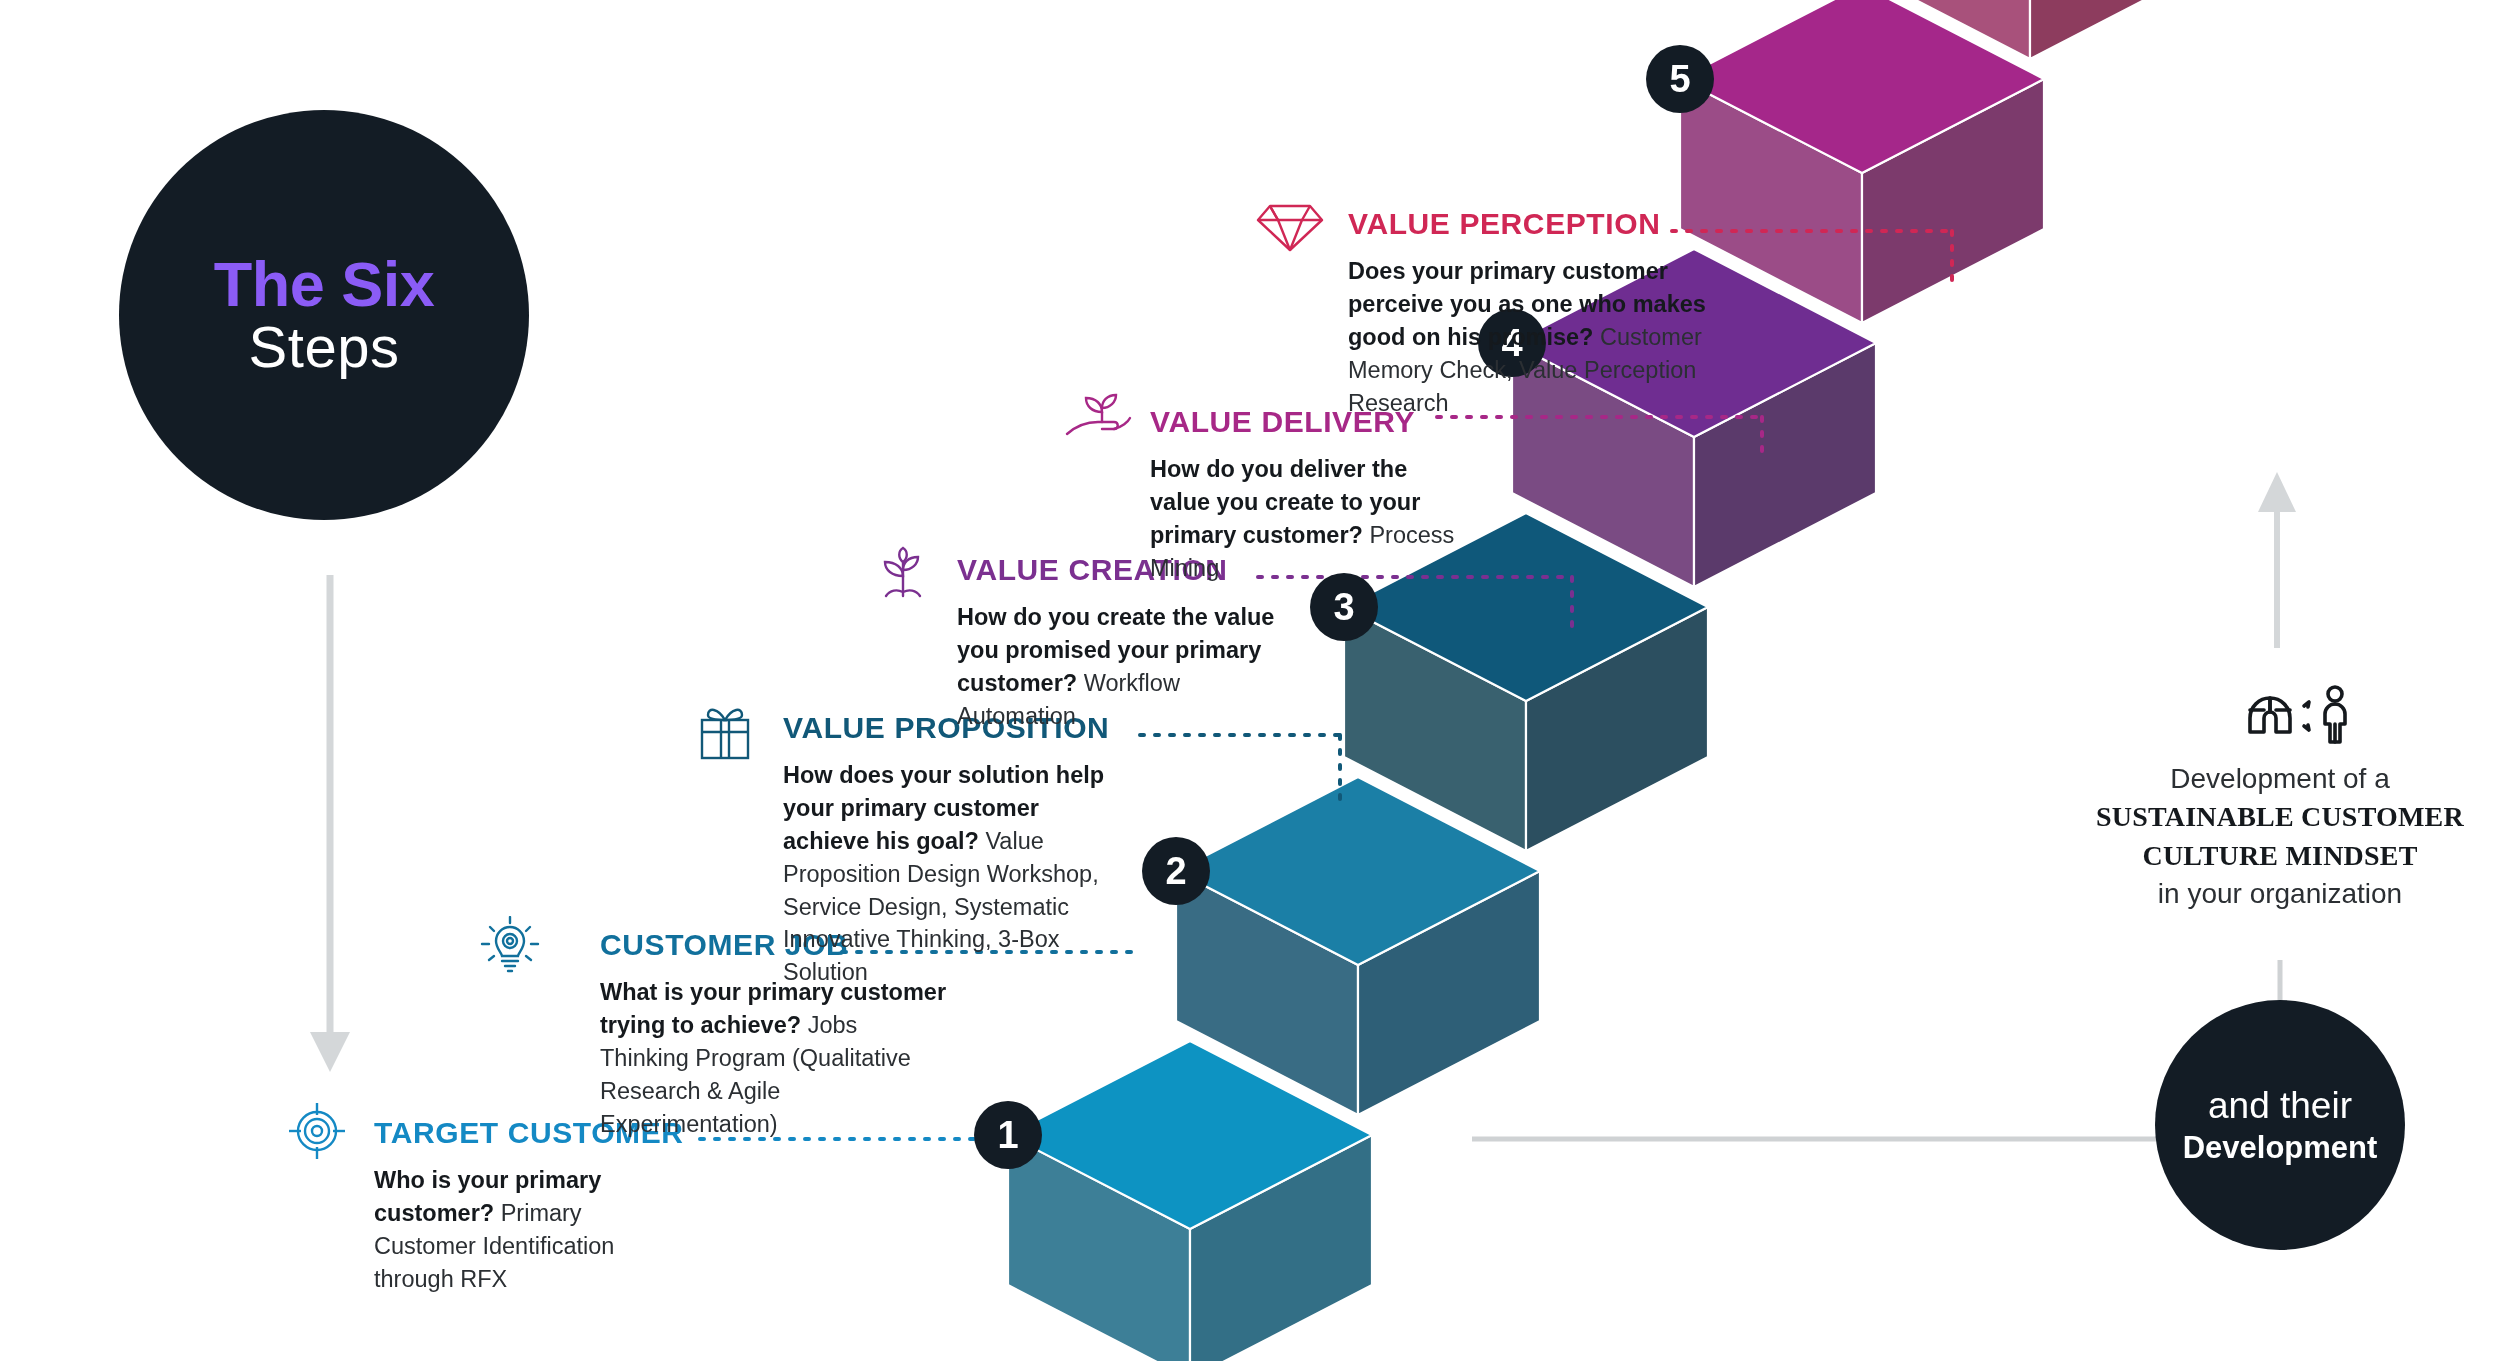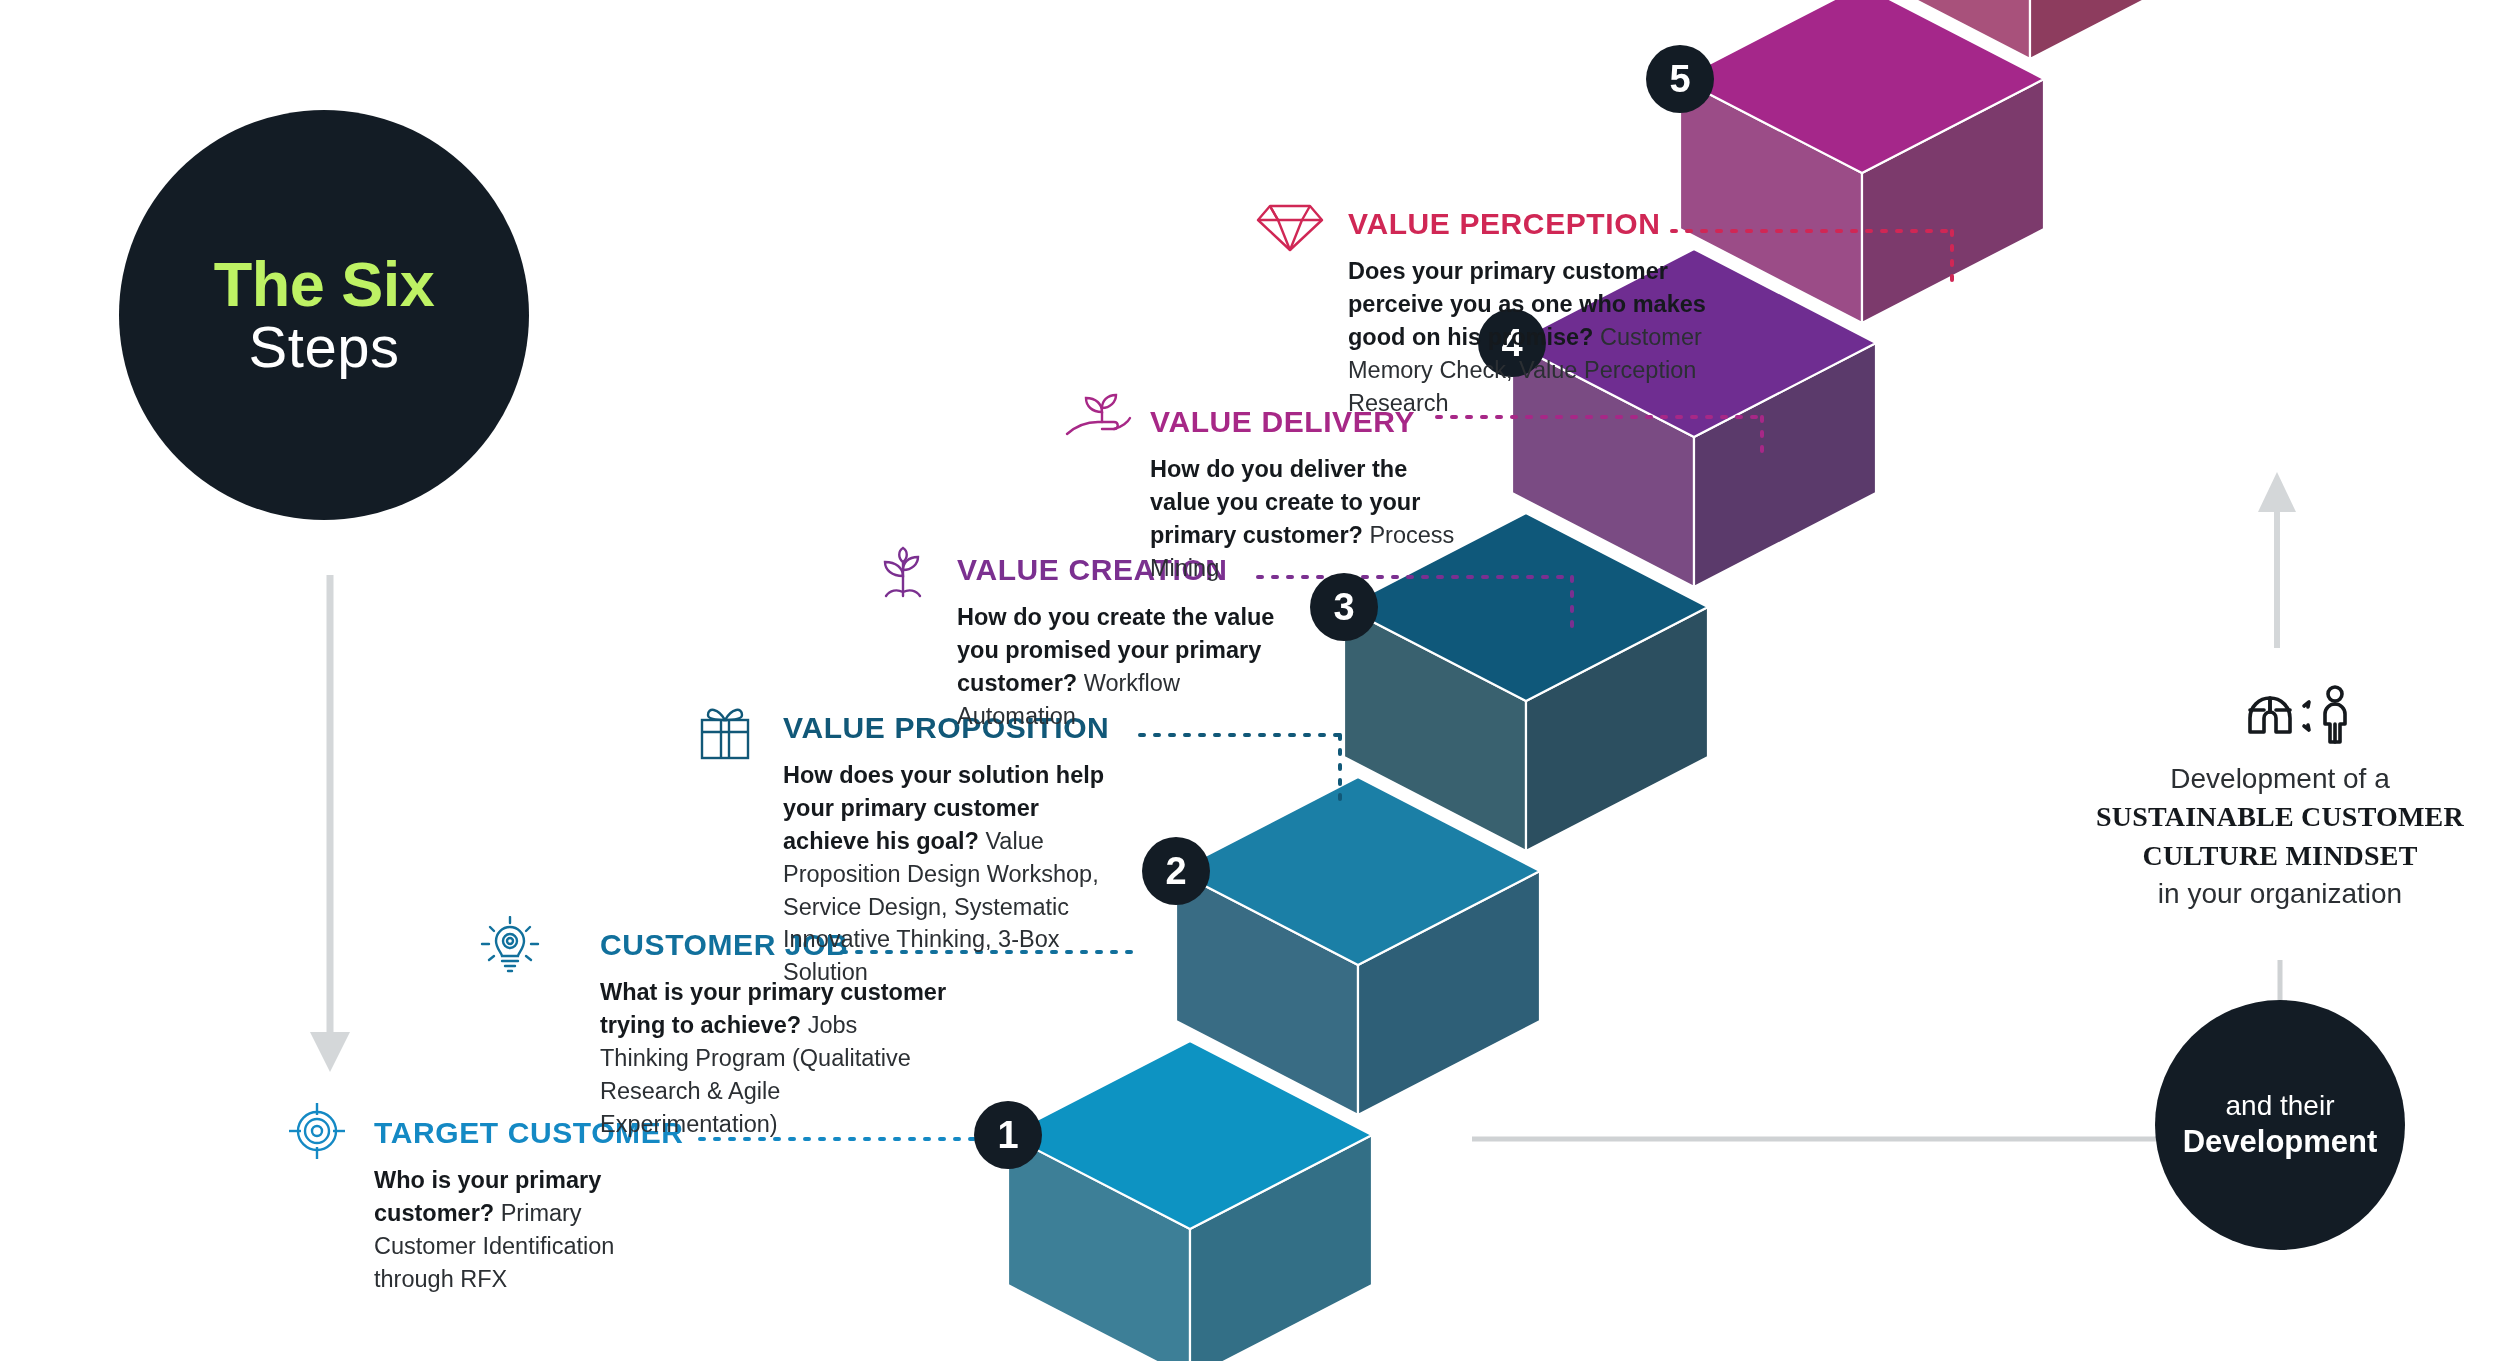--- a/index.html
+++ b/index.html
@@ -12,30 +12,30 @@
   }
   .stage{position:absolute;inset:0;width:2497px;height:1361px;}
   svg.layer{position:absolute;left:0;top:0;width:2497px;height:1361px;}
 
   
   .title-circle{
     position:absolute;left:119px;top:110px;width:410px;height:410px;
     border-radius:50%;background:#131c25;
     display:flex;flex-direction:column;align-items:center;justify-content:center;
   }
-  .title-line1{color:#bef264;font-size:63px;font-weight:bold;line-height:1.02;letter-spacing:-0.5px;}
+  .title-line1{color:#8b5cf6;font-size:63px;font-weight:bold;line-height:1.02;letter-spacing:-0.5px;}
   .title-line2{color:#fff;font-size:58px;font-weight:300;line-height:1.08;letter-spacing:0.5px;}
 
   
   .foundation-circle{
     position:absolute;left:2155px;top:1000px;width:250px;height:250px;
     border-radius:50%;background:#131c25;
     display:flex;flex-direction:column;align-items:center;justify-content:center;
   }
-  .f-line1{color:#fff;font-size:28px;font-weight:300;line-height:1.25;}
+  .f-line1{color:#fff;font-size:37px;font-weight:300;line-height:1.25;}
   .f-line2{color:#fff;font-size:31px;font-weight:bold;line-height:1.25;}
 
   
   .step-text{position:absolute;}
   .step-head{
     font-size:30px;font-weight:bold;letter-spacing:0.6px;
     text-transform:uppercase;white-space:nowrap;line-height:1;
   }
   .step-body{
     font-size:23.5px;color:#2b2f33;line-height:1.40;font-weight:400;

